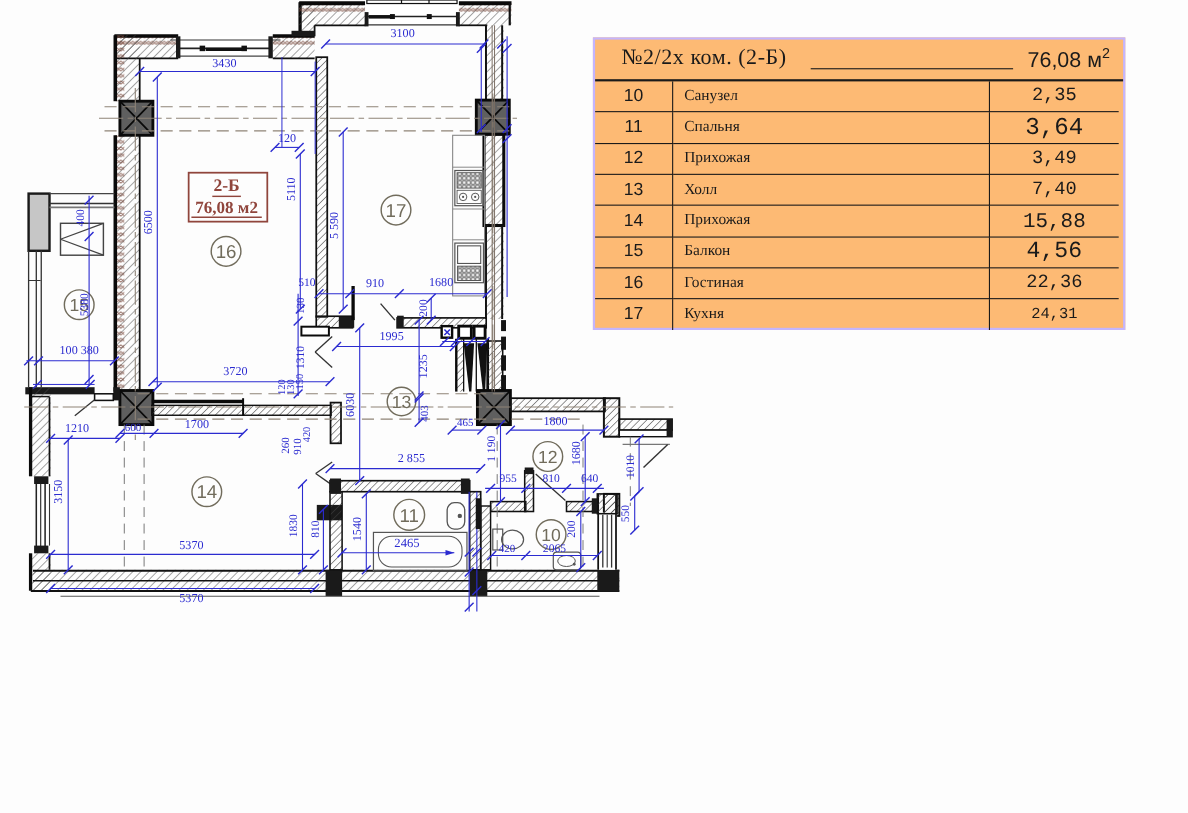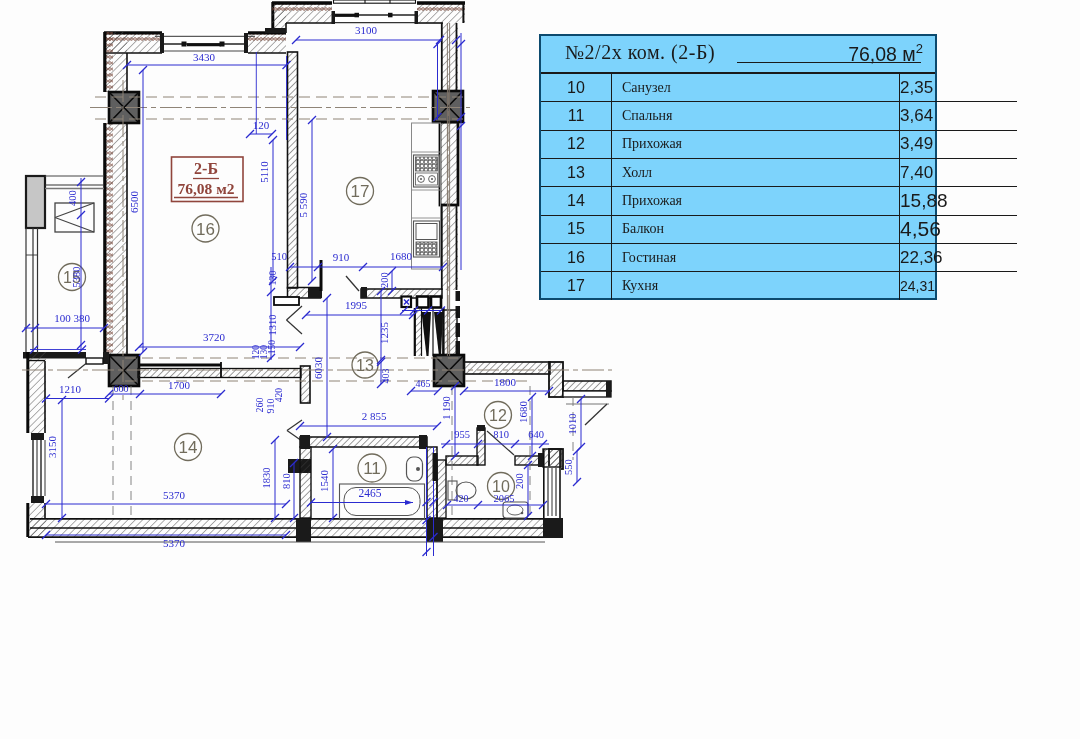--- a/index.html
+++ b/index.html
@@ -1,26 +1,26 @@
 <!DOCTYPE html>
 <html><head><meta charset="utf-8"><style>
 html,body{margin:0;padding:0;width:1080px;height:739px;background:#fdfdfd;overflow:hidden}
 #wrap{position:relative;width:1080px;height:739px}
-#tbl{position:absolute;left:539px;top:34px;width:398px;height:266px;border:2px solid #0c4a6e;box-sizing:border-box;background:#7dd3fc}
+#tbl{position:absolute;left:539px;top:34px;width:484px;height:266px;border:2px solid #c4b5fd;box-sizing:border-box;background:#fdba74}
 #ttl{position:relative;height:36px;border-bottom:2px solid #1a1a1a;font-family:"Liberation Serif",serif;font-size:20px;color:#1a1a1a}
 #t1{position:absolute;left:24px;top:5px;letter-spacing:0.5px}
 #tline{position:absolute;left:196px;top:26px;width:184px;border-bottom:1.6px solid #1a1a1a}
 #t2{position:absolute;right:12px;top:5px;font-size:19.5px;font-family:"Liberation Sans",sans-serif}
 #t2 sup{font-size:13px}
 #tb{width:474px;border-collapse:collapse;table-layout:fixed;font-family:"Liberation Serif",serif;color:#1a1a1a}
 #tb td{border:1.2px solid #1a1a1a;height:27.35px;padding:0}
 #tb tr:first-child td{border-top:none}
 #tb td.c1{width:70px;text-align:center;font-family:"Liberation Sans",sans-serif;font-size:16px;border-left:none}
 #tb td.c2{width:277px;padding-left:10px;font-size:14px}
-#tb td.c3{width:117px;font-family:Liberation Sans, sans-serif;border-right:none}
+#tb td.c3{width:117px;text-align:center;font-family:Liberation Mono, monospace;border-right:none}
 #tb tr:last-child td{border-bottom:none}
 </style></head>
 <body>
 <div id="wrap">
 
 <svg width="1080" height="739" viewBox="0 0 1080 739" style="position:absolute;left:0;top:0">
       <defs>
 <pattern id="h" patternUnits="userSpaceOnUse" width="5.2" height="5.2" patternTransform="rotate(45)">
   <line x1="0" y1="0" x2="0" y2="5.2" stroke="#4a4a4a" stroke-width="0.9"></line>
 </pattern>
@@ -681,21 +681,21 @@
  <table id="tb">
   <tbody>
           <tr>
             <td class="c1">10</td>
             <td class="c2">Санузел</td>
             <td class="c3" style="font-size:17px">2,35</td>
           </tr>
           <tr>
             <td class="c1">11</td>
             <td class="c2">Спальня</td>
-            <td class="c3" style="font-size:17px">3,64</td>
+            <td class="c3" style="font-size:22px">3,64</td>
           </tr>
           <tr>
             <td class="c1">12</td>
             <td class="c2">Прихожая</td>
             <td class="c3" style="font-size:17px">3,49</td>
           </tr>
           <tr>
             <td class="c1">13</td>
             <td class="c2">Холл</td>
             <td class="c3" style="font-size:17px">7,40</td>

